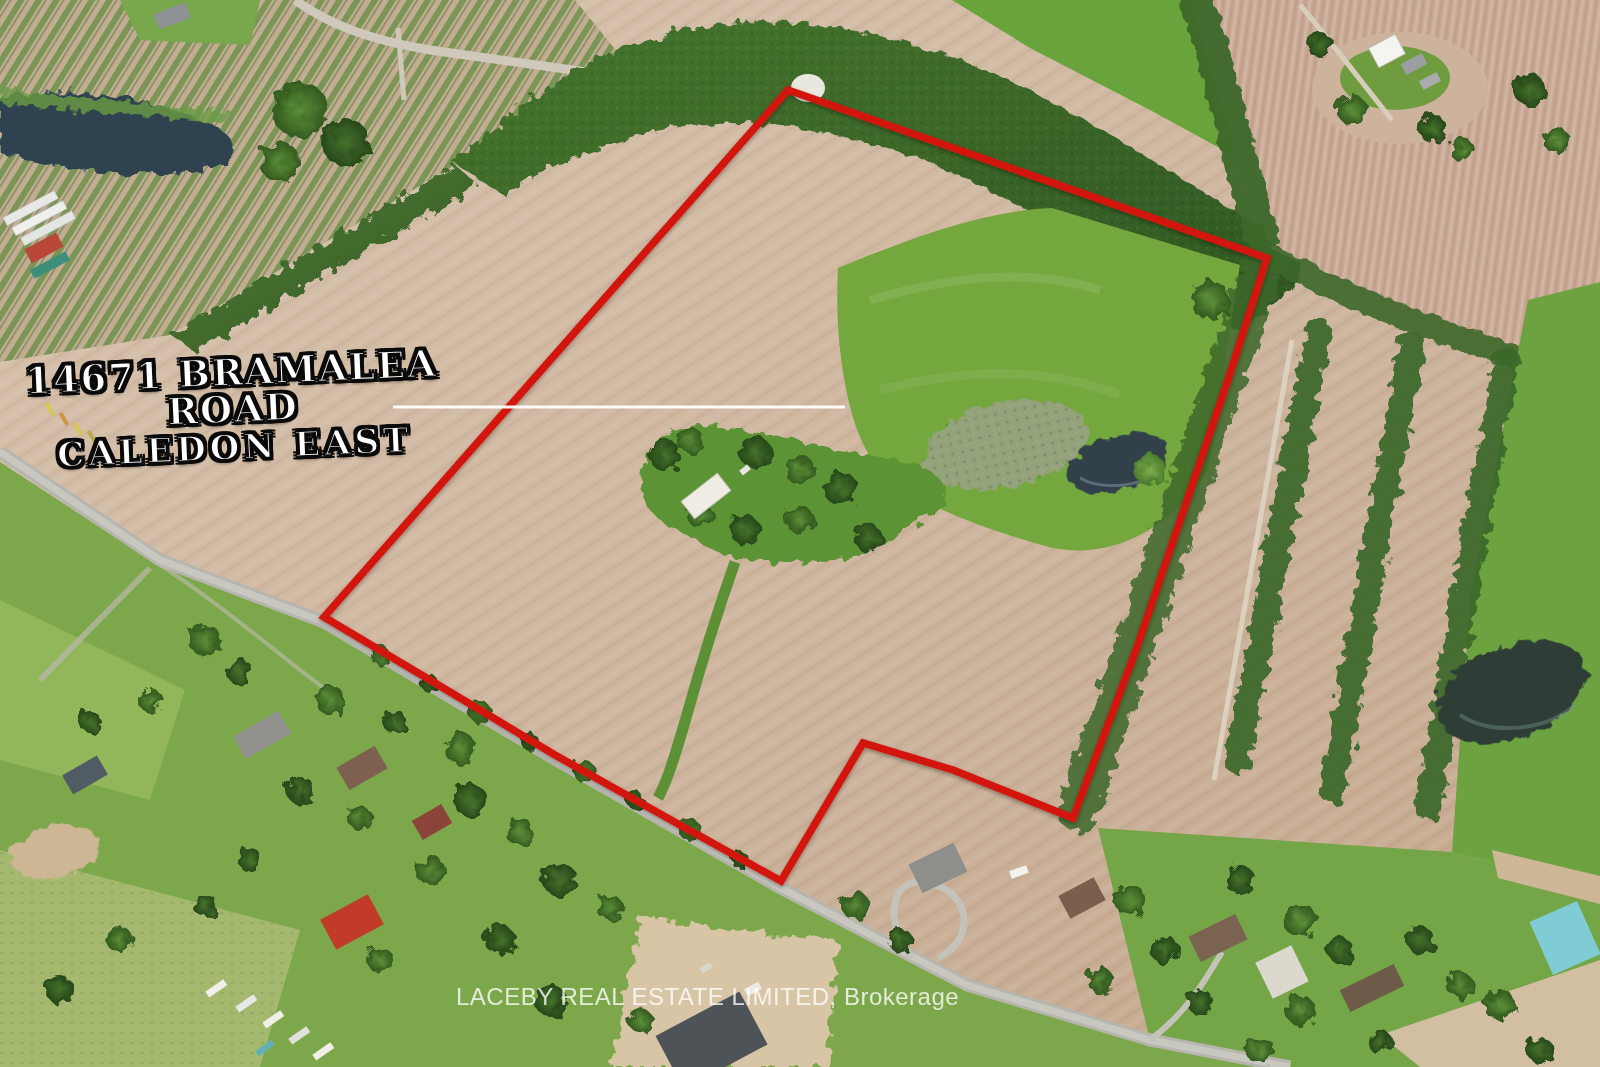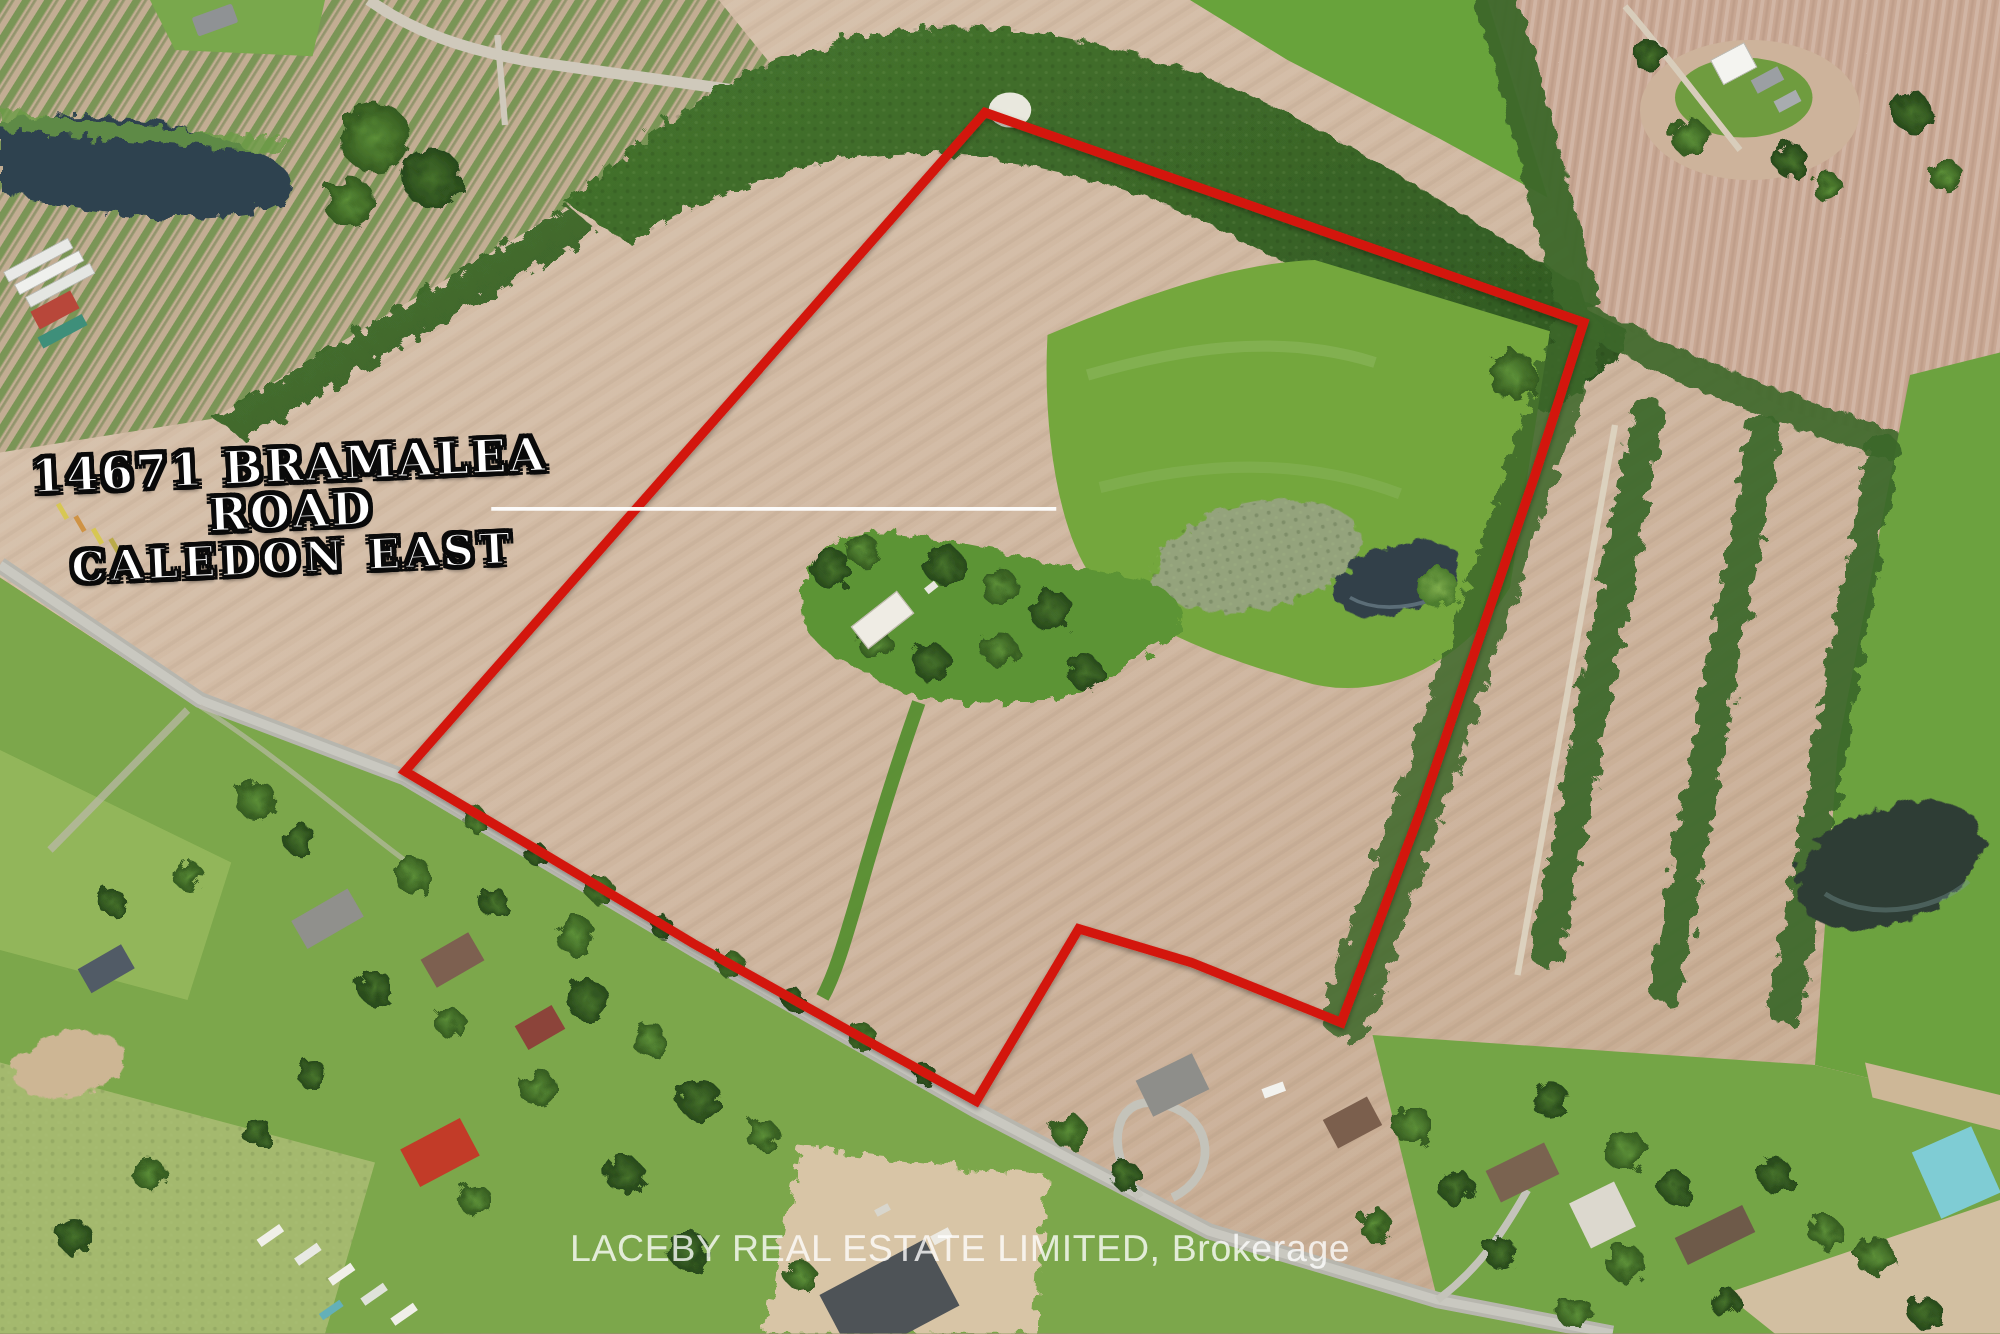--- a/index.html
+++ b/index.html
@@ -15,21 +15,21 @@
     color:#fff;line-height:1.0;z-index:5;
     -webkit-text-stroke:1.5px #0a0a0a;
     text-shadow:-3px -3px 0 #0a0a0a,3px -3px 0 #0a0a0a,-3px 3px 0 #0a0a0a,3px 3px 0 #0a0a0a,
                  0 -3px 0 #0a0a0a,0 3px 0 #0a0a0a,-3px 0 0 #0a0a0a,3px 0 0 #0a0a0a,
                  0 4px 3px rgba(0,0,0,.45);
   }
   .address .line1{font-size:37px;letter-spacing:2px;}
   .address .line2{font-size:34px;letter-spacing:4px;margin-top:2px;}
   .watermark{
     position:absolute;left:456px;top:983px;z-index:5;
-    font-family:"Liberation Sans",sans-serif;font-size:30px;font-weight:400;
+    font-family:"Liberation Sans",sans-serif;font-size:24px;font-weight:400;
     letter-spacing:.5px;white-space:nowrap;
   }
 </style>
 </head>
 <body>
 
 <div class="stage">
 
 <svg width="1600" height="1067" viewBox="0 0 1600 1067">
   <defs>

